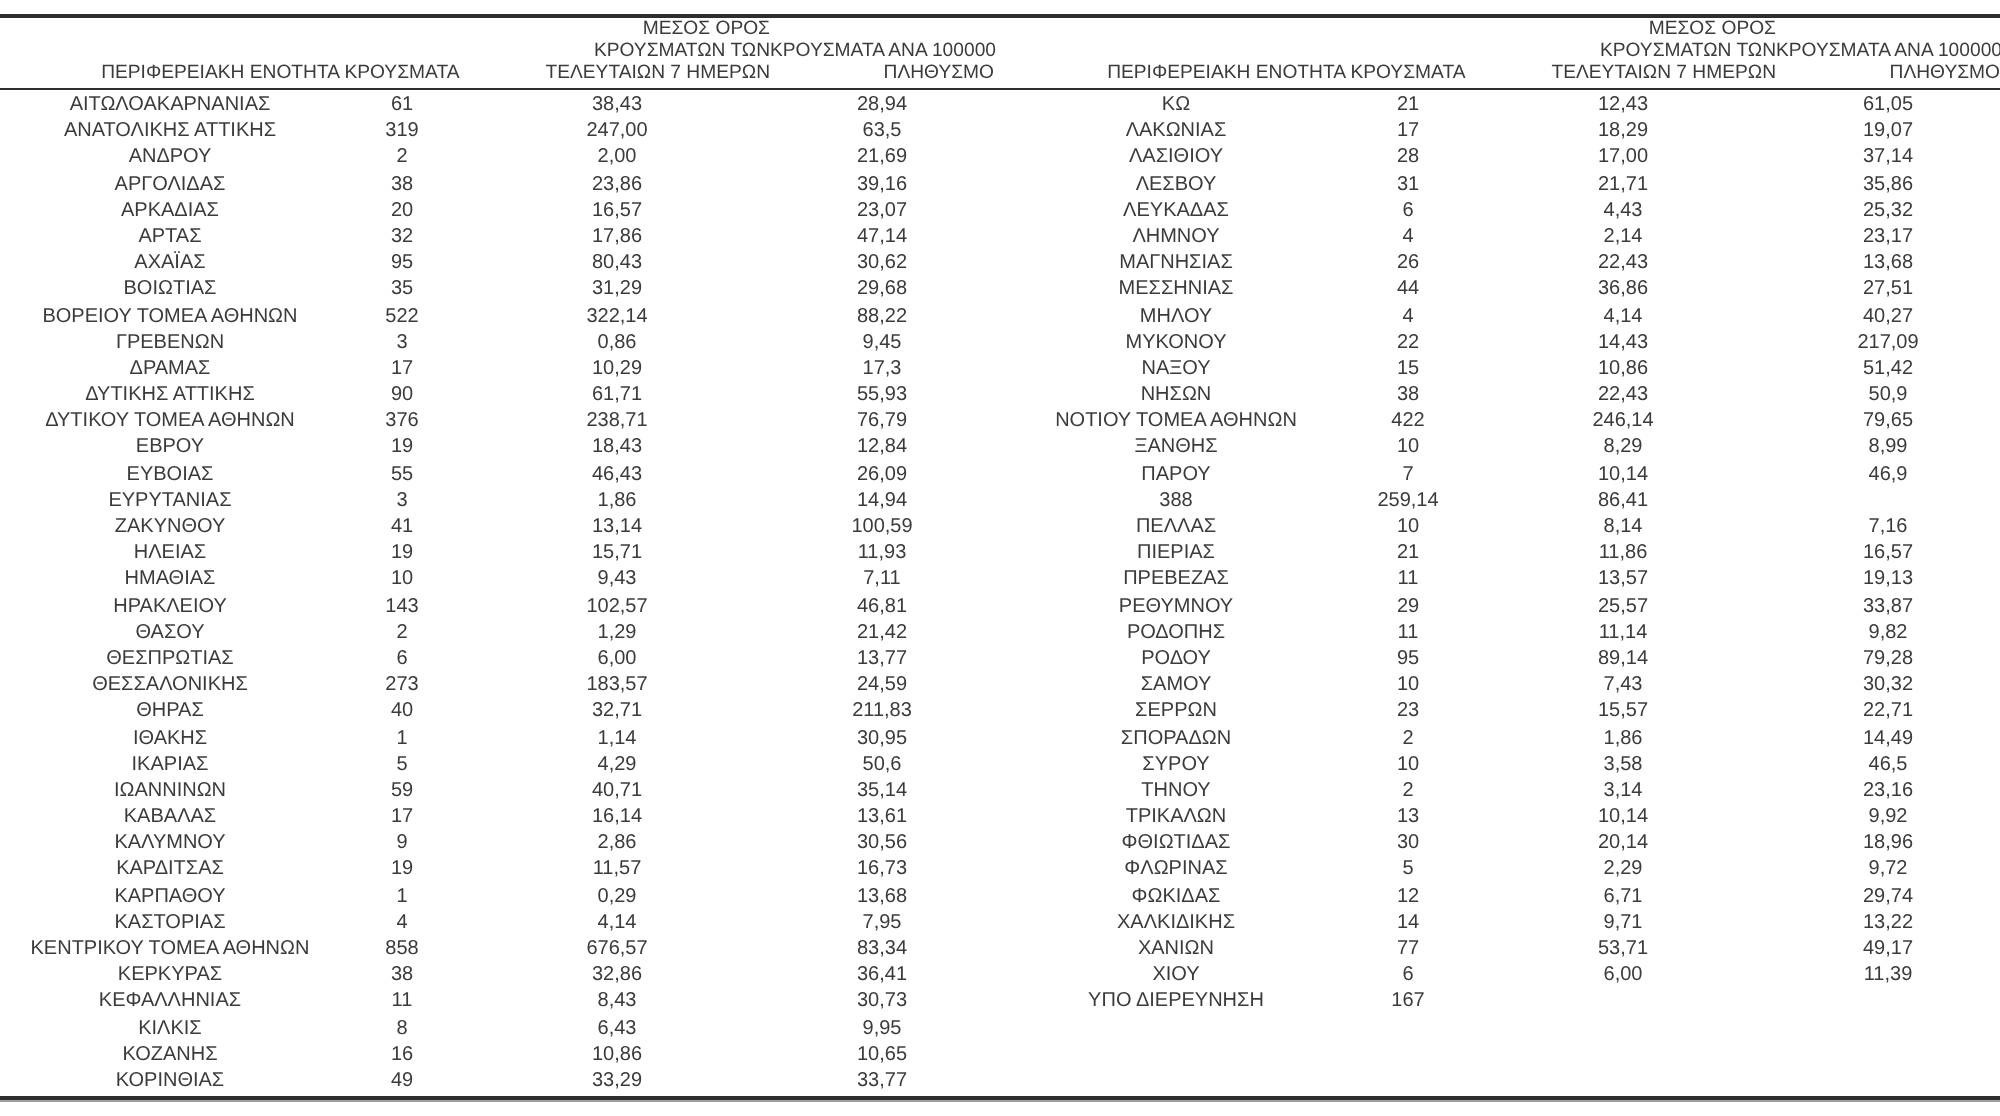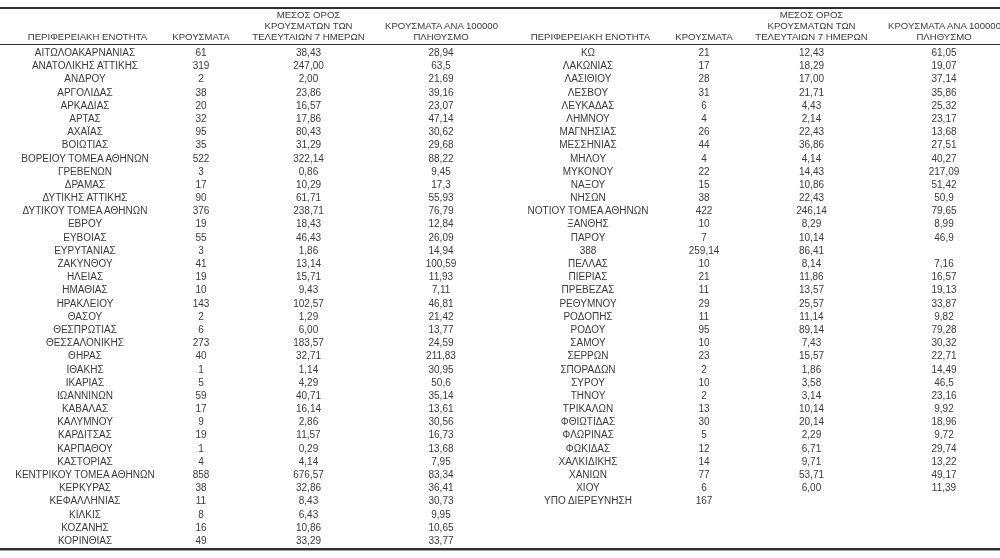--- a/index.html
+++ b/index.html
@@ -45,22 +45,22 @@
     height: 35px;
     align-items: end;
   }
   .hdr {
     font-size: 9.6px;
     line-height: 11px;
     text-align: center;
     padding-bottom: 2px;
     white-space: nowrap;
   }
-  .hdr-line { display: block; }
-  .hdr.col-region { text-align: center; padding-left: 5px; }
+  .hdr-line { display: block; text-align: right; }
+  .hdr.col-region { text-align: right; padding-left: 5px; }
 
   .tbody {
     position: absolute;
     top: 46px;
     width: 497px;
   }
   .row {
     height: 13.2px;
     align-items: center;
   }

